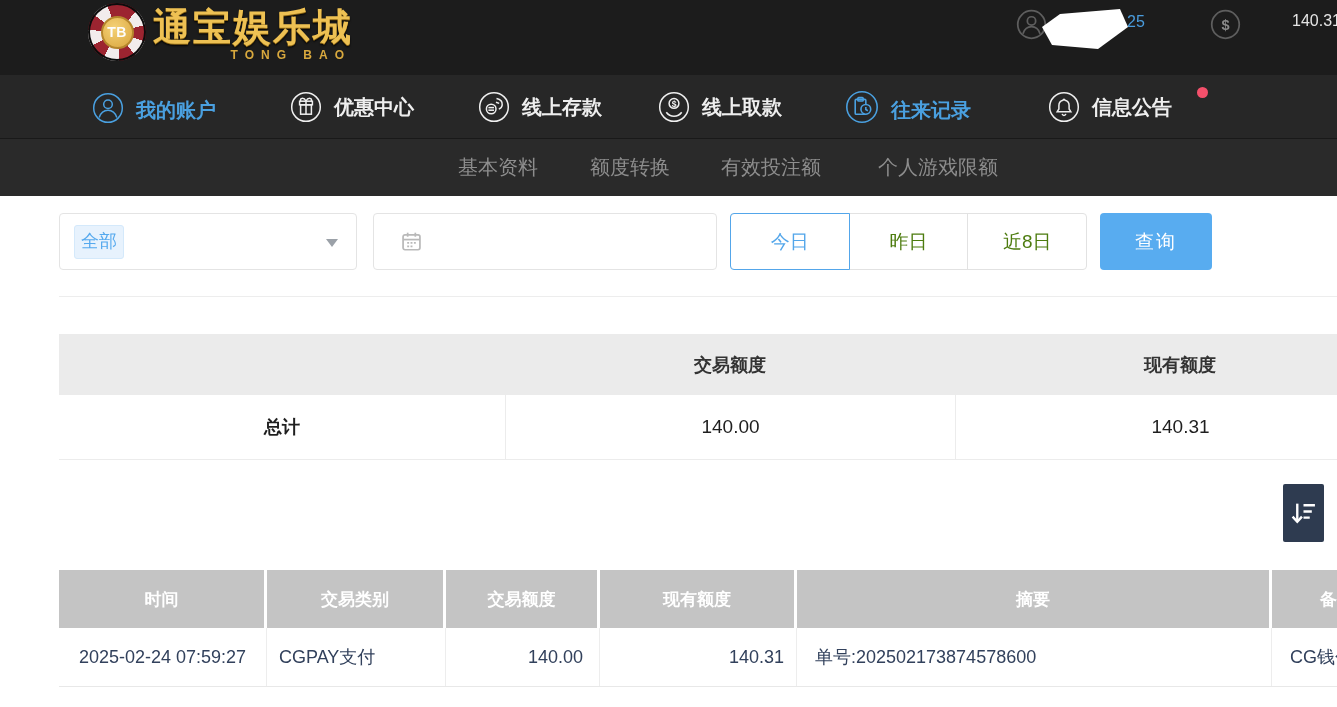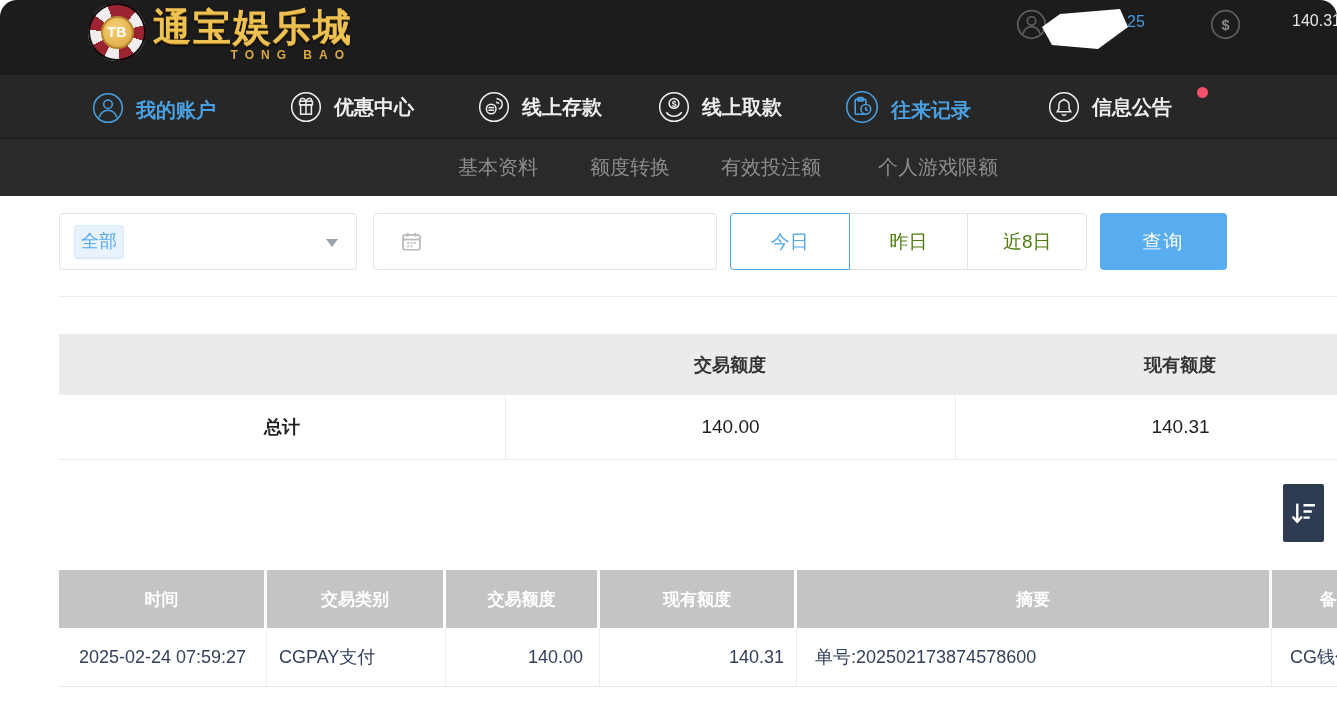--- a/index.html
+++ b/index.html
@@ -1,18 +1,18 @@
 <!DOCTYPE html>
 <html><head>
 <meta charset="utf-8">
 <style>
   * { margin:0; padding:0; box-sizing:border-box; }
   html,body { background:#fff; }
   body { font-family:"Liberation Sans","DejaVu Sans",sans-serif; }
-  #root { position:relative; width:1337px; height:707px; background:#fff; overflow:hidden;border-radius:17px; }
+  #root { position:relative; width:1337px; height:707px; background:#fff; overflow:hidden; }
 
   
   .topbar { position:absolute; left:0; top:0; width:1337px; height:75px; background:#1c1c1c; }
   .chip { position:absolute; left:88px; top:3px; width:58px; height:58px; border-radius:50%;
           background:repeating-conic-gradient(from 10deg,#9c2430 0 33deg,#f2ecec 33deg 66deg);
           box-shadow:0 0 0 2px #0c0c0c inset; display:flex; align-items:center; justify-content:center; }
   .chip-core { width:33px; height:33px; border-radius:50%; background:radial-gradient(circle at 40% 35%,#f5d277,#d8a43c);
                border:2px solid #b5862c; color:#fdfdfd; font-size:14px; font-weight:bold;
                display:flex; align-items:center; justify-content:center; letter-spacing:.5px; }
   .logo-text { position:absolute; left:153px; top:2px; }
@@ -51,21 +51,21 @@
   .datebox { position:absolute; left:373px; top:213px; width:344px; height:57px; background:#fff;
              border:1px solid #e4e4e4; border-radius:4px; display:flex; align-items:center; gap:13px;
              padding-left:26px; cursor:pointer; }
   .datetext { color:#a0a3a8; font-size:19px; white-space:nowrap; }
   .seg { position:absolute; left:730px; top:213px; width:357px; height:57px; display:flex;
          border:1px solid #e2e2e2; border-radius:4px; background:#fff; }
   .seg-btn { flex:1 1 0; border:none; background:transparent; font-size:19px; color:#4d7c0f;
              font-family:inherit; cursor:pointer; border-left:1px solid #e2e2e2; }
   .seg-btn:first-child { border-left:none; }
   .seg-btn.active { color:#53a6ea; border:1px solid #53a6ea; border-radius:4px 0 0 4px; margin:-1px; z-index:2; background:#fff; }
-  .query { position:absolute; left:1100px; top:213px; width:127px; height:57px; background:#58acf0;
+  .query { position:absolute; left:1100px; top:213px; width:112px; height:57px; background:#58acf0;
            border:none; border-radius:4px; color:#fff; font-size:19px; font-family:inherit;
            letter-spacing:2px; cursor:pointer; }
   .rule { position:absolute; left:59px; top:296px; width:1278px; height:1px; background:#ededed; }
 
   
   .summary { position:absolute; left:59px; top:334px; width:1346px; }
   .s-head, .s-row { display:grid; grid-template-columns:446px 450px 450px; }
   .s-head { background:#ebebeb; height:61px; }
   .s-head .s-cell { display:flex; align-items:center; justify-content:center;
                     font-size:18px; font-weight:700; color:#333; }

